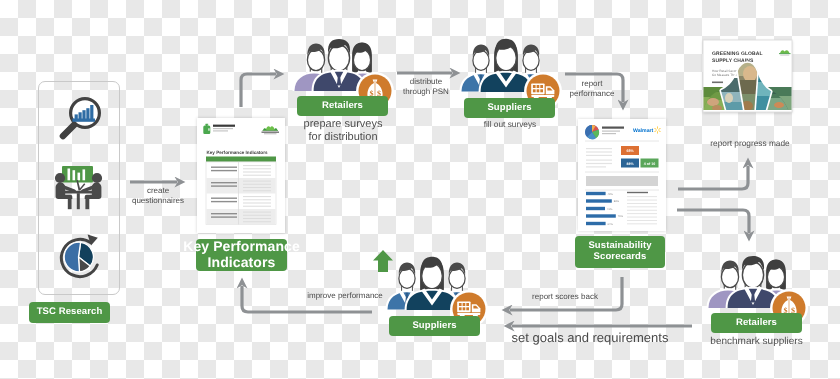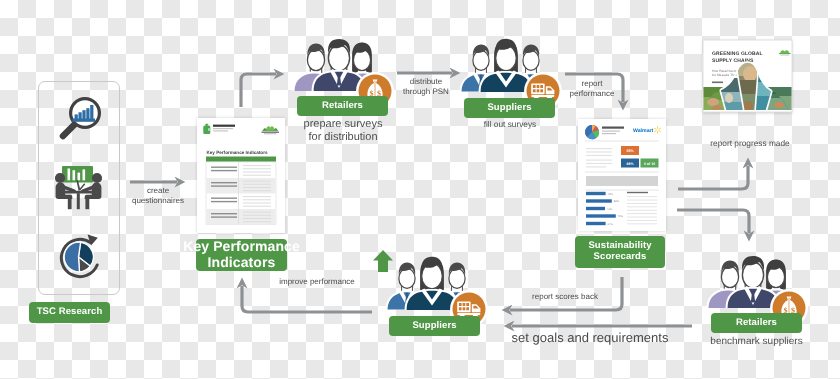--- a/index.html
+++ b/index.html
@@ -161,21 +161,21 @@
   <div class="arrowlabel" style="left:552px;top:79px;width:80px;font-size:8px;">
     <div>report</div>
     <div>performance</div>
   </div>
   <div class="arrowlabel" style="left:510px;top:292px;width:110px;font-size:8px;">
     <div>report scores back</div>
   </div>
   <div class="arrowlabel" style="left:500px;top:330px;width:180px;font-size:13px;">
     <div>set goals and requirements</div>
   </div>
-  <div class="arrowlabel" style="left:252px;top:277px;width:130px;font-size:8px;">
+  <div class="arrowlabel" style="left:252px;top:291px;width:130px;font-size:8px;padding-left:28px;">
     <div>improve performance</div>
   </div>
 
   <div class="panel" style="left:38px;top:81px;width:80px;height:212px;"></div>
 
   <svg class="abs" style="left:58px;top:88px;" width="54" height="54" viewBox="0 0 54 54">
     <path d="M5.0 48.0 L17.5 35.5" stroke="#414141" stroke-width="6.6" stroke-linecap="round" fill="none"></path>
     <circle cx="27.0" cy="25.0" r="14.4" fill="#ffffff" stroke="#414141" stroke-width="3.2"></circle>
     <g fill="#2e6ca4">
       <rect x="16.6" y="26.4" width="3.2" height="5.2"></rect>

